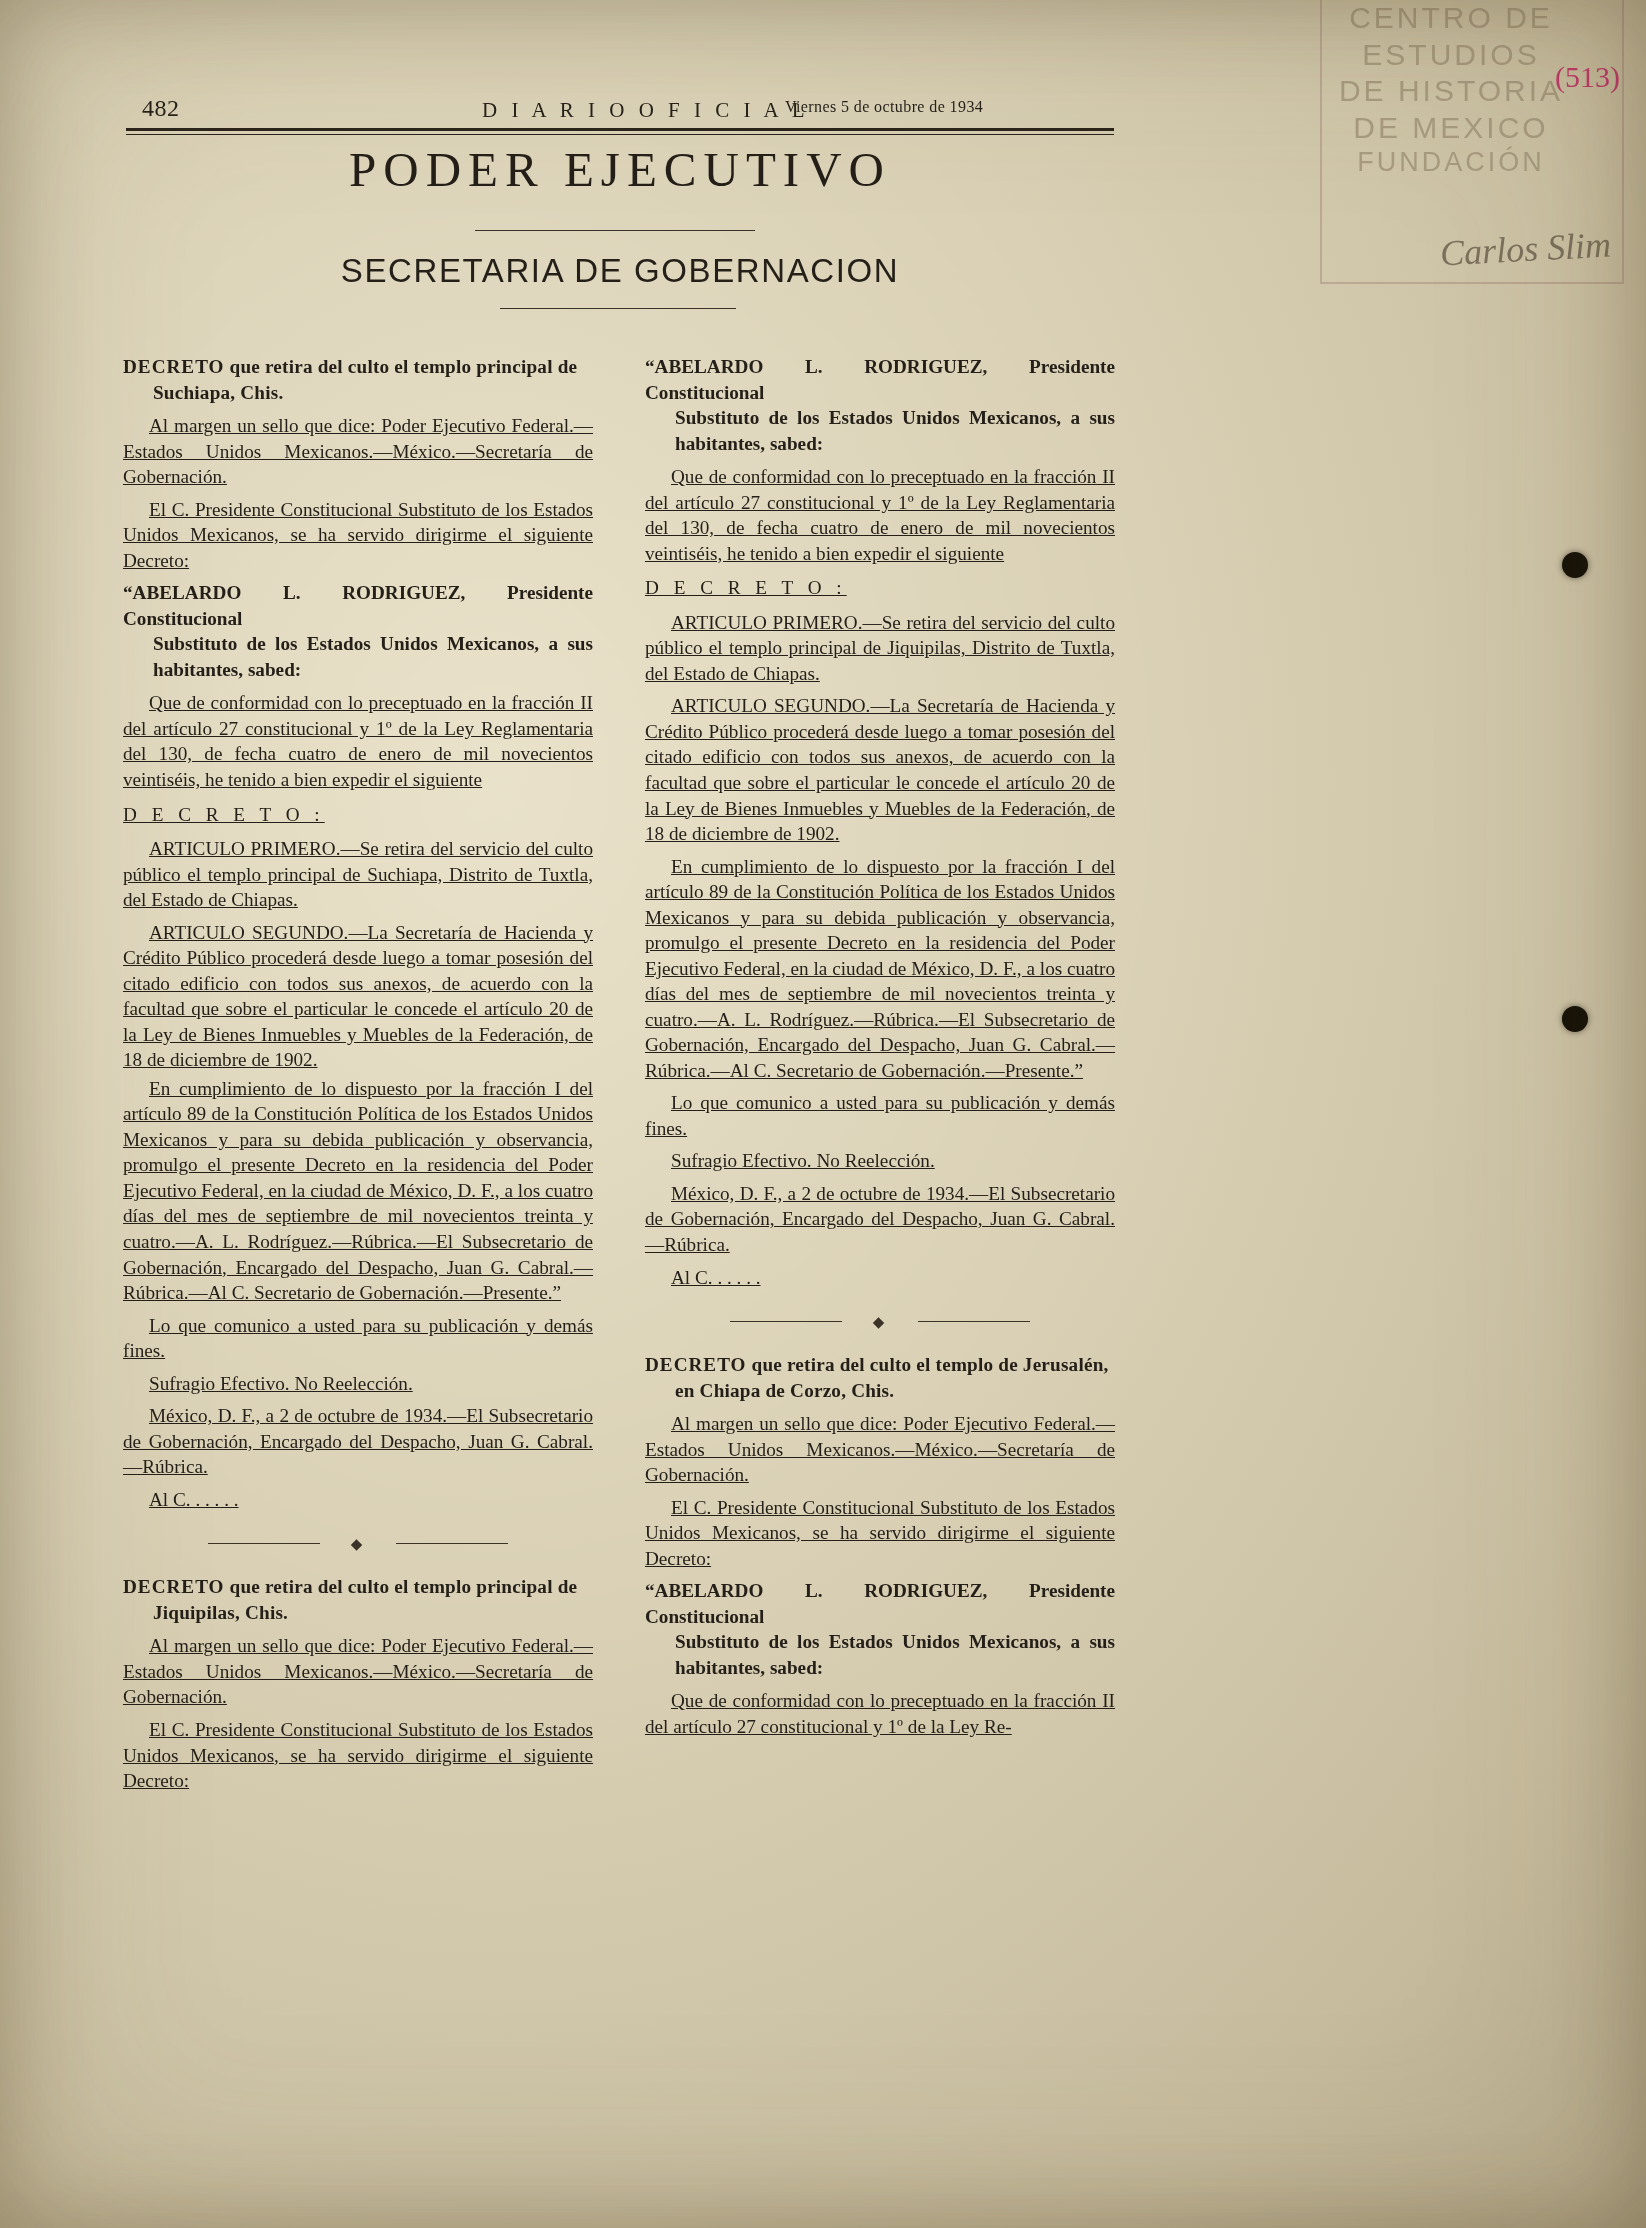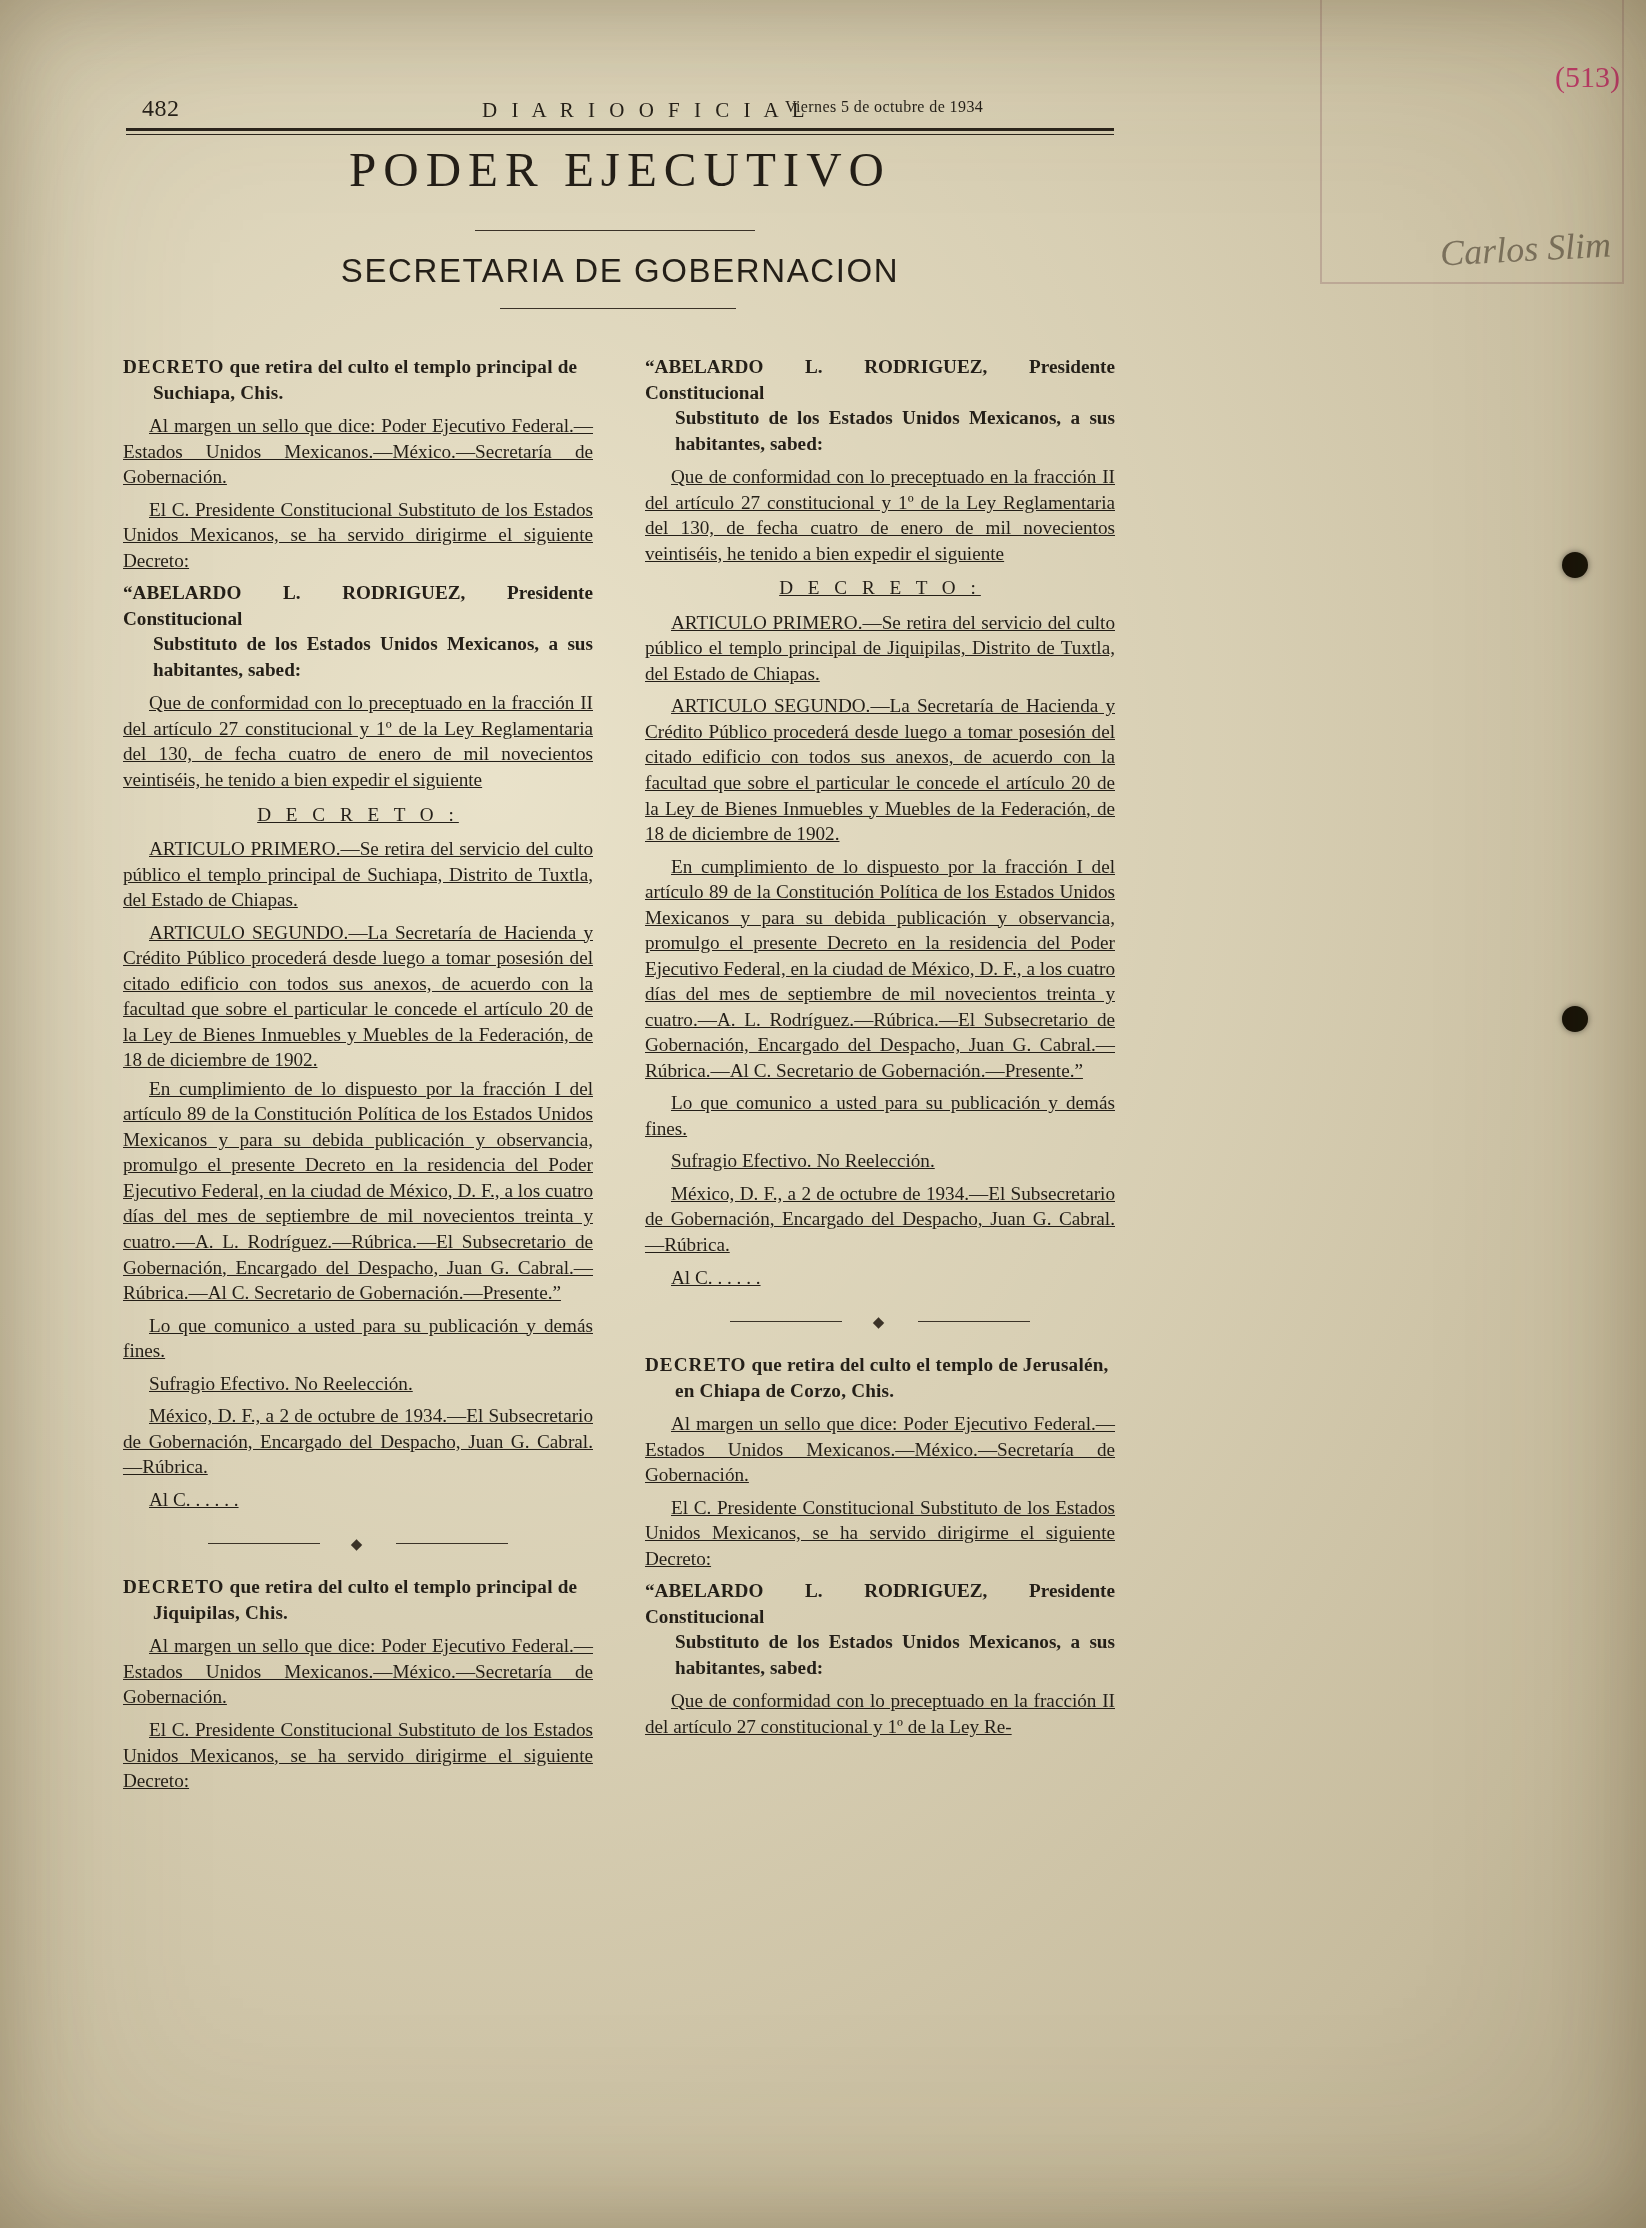--- a/index.html
+++ b/index.html
@@ -157,21 +157,20 @@
     margin: 0 0 8px 0;
     text-indent: 0;
     font-weight: bold;
   }
   .quote-head .cont {
     display: block;
     padding-left: 30px;
   }
 
   .centered {
-    text-align: center;
     text-indent: 0;
     letter-spacing: 5px;
     margin: 9px 0 9px 0;
   }
 
   .divider {
     margin: 26px auto 24px auto;
     width: 300px;
     height: 12px;
     position: relative;
@@ -361,20 +360,27 @@
           <span>Presidente Constitucional</span>
           <span class="cont">Substituto de los Estados Unidos Mexicanos, a sus habitantes, sabed:</span>
         </div>
 
         <p>Que de conformidad con lo preceptuado en la fracción II del artículo 27 constitucional y 1º de la Ley Re-</p>
       </div>
     </div>
   </div>
 
   <div class="stamp-box"></div>
+  <div class="stamp">
+    <div class="ln">CENTRO DE</div>
+    <div class="ln">ESTUDIOS</div>
+    <div class="ln">DE HISTORIA</div>
+    <div class="ln">DE MEXICO</div>
+    <div class="ln sm">FUNDACIÓN</div>
+  </div>
   <div class="stampnum">(513)</div>
   <div class="signature">Carlos Slim</div>
 
   <div class="hole h1"></div>
   <div class="hole h2"></div>
 
   <div class="edge-dark"></div>
 </div>
 
 </body></html>

